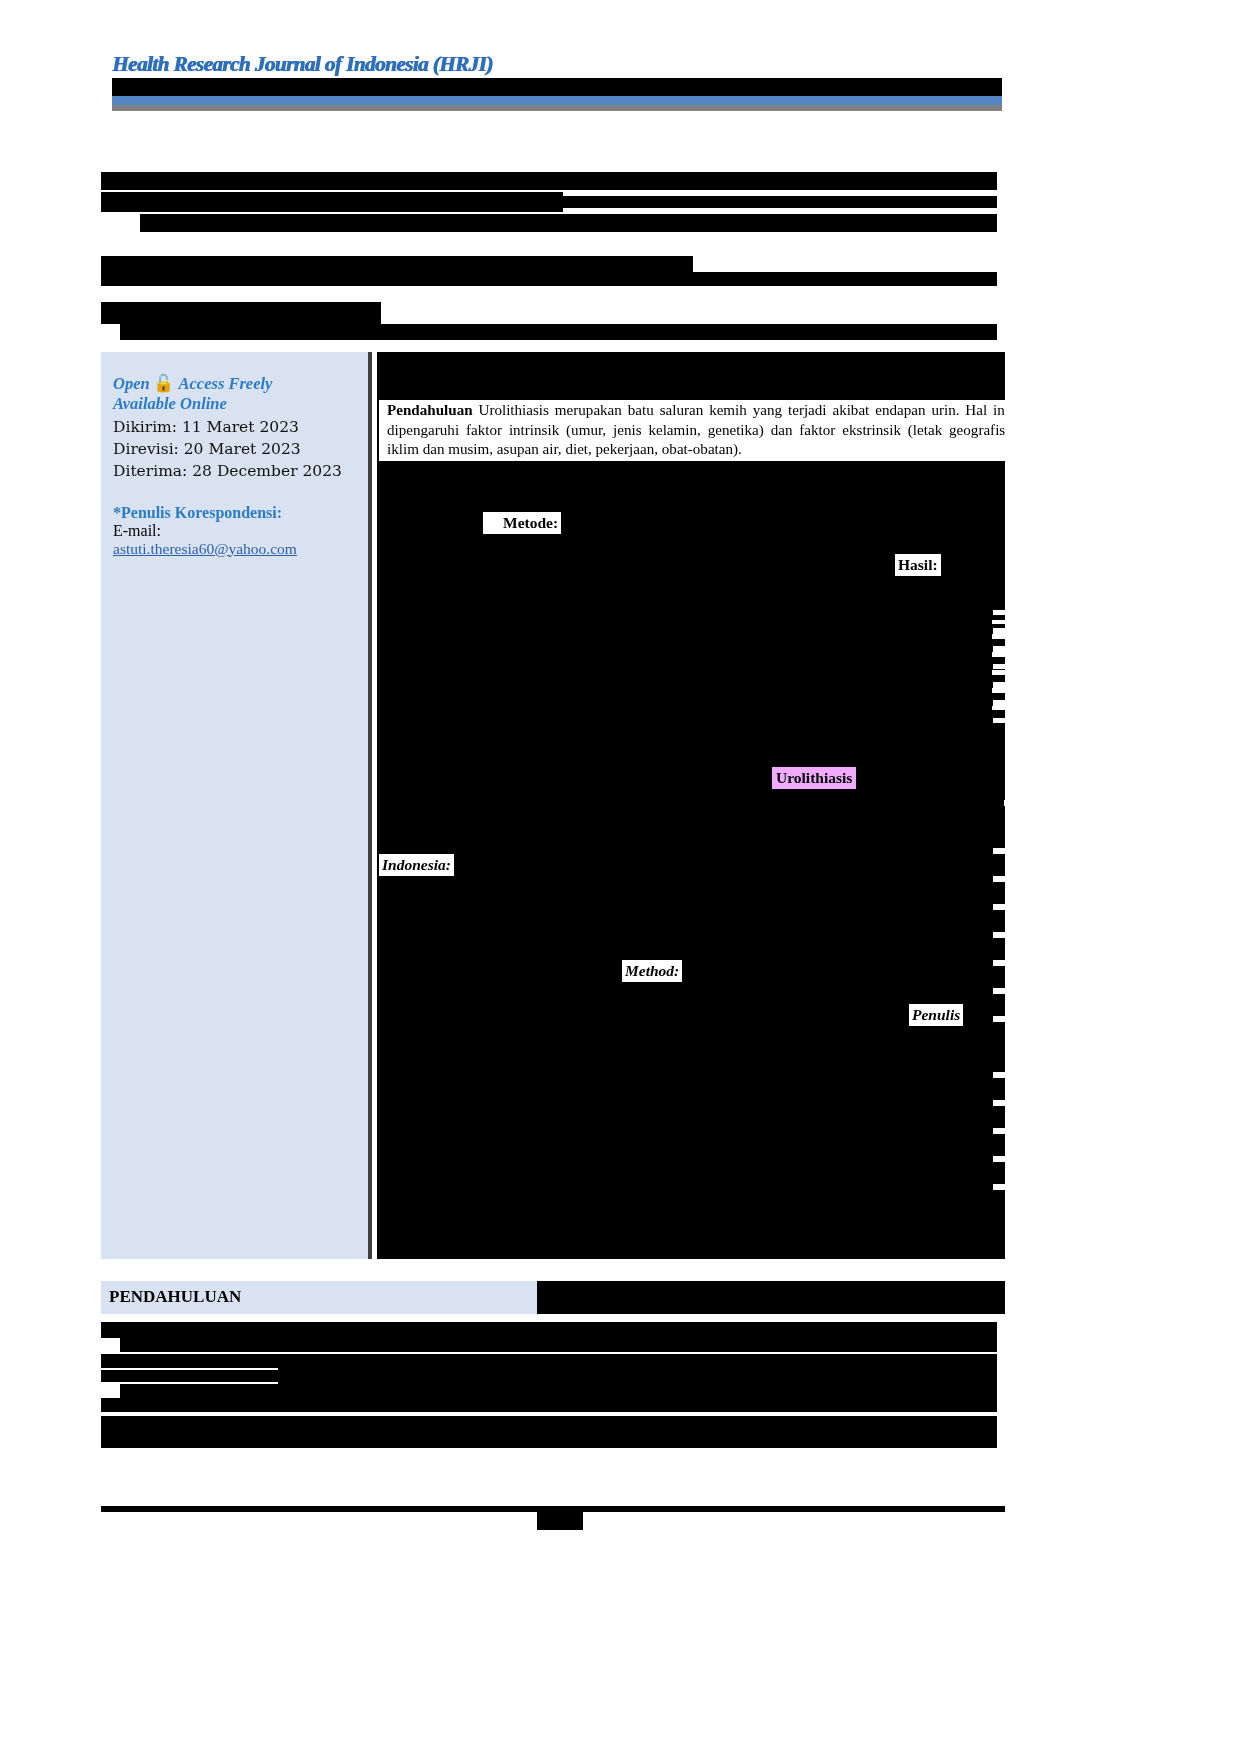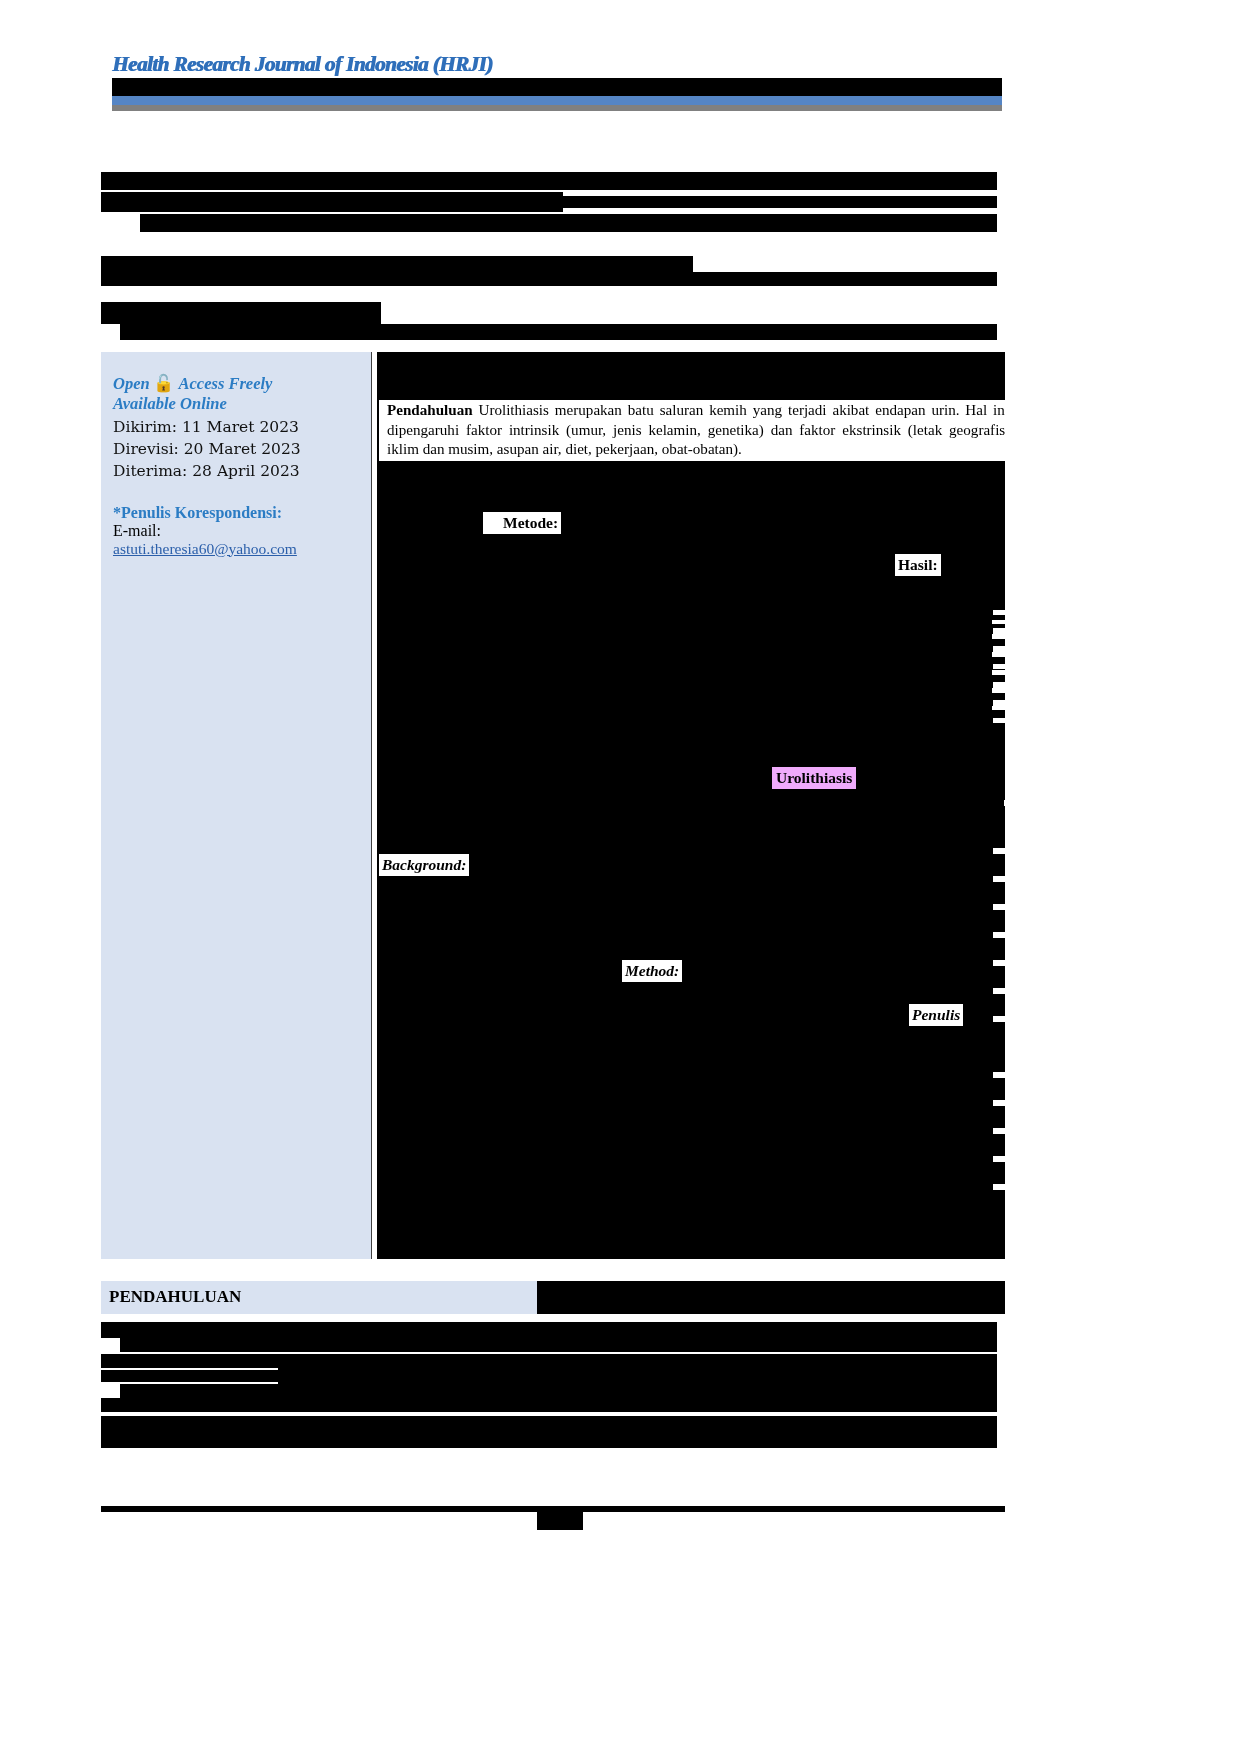--- a/index.html
+++ b/index.html
@@ -17,21 +17,21 @@
   .mast-redact-b{position:absolute;left:0;top:26px;width:890px;height:18px;background:#000;}
   .mast-redact-c{position:absolute;left:120px;top:44px;width:770px;height:10px;background:#000;}
   .mast-rule{position:absolute;left:0;top:44px;width:890px;height:9px;background:#5585c5;}
   .mast-rule2{position:absolute;left:0;top:53px;width:890px;height:6px;background:#808080;}
 
   
   .rb{position:absolute;background:#000;}
 
   
   .sidebar{position:absolute;left:101px;top:352px;width:271px;height:907px;
-    background:#d9e2f1;border-right:1px solid #404040;box-sizing:border-box;
+    background:#d9e2f1;border-right:4px solid #404040;box-sizing:border-box;
     padding:22px 14px 0 12px;}
   .sb-open{font-family:"Liberation Serif",serif;font-weight:bold;font-style:italic;
     font-size:16.5px;color:#2b7cc4;line-height:1.18;margin:0 0 2px 0;}
   .sb-open .lock{font-style:normal;color:#111;font-size:17px;}
   .sb-date{font-family:"DejaVu Serif",serif;font-size:15.5px;color:#111;line-height:1.42;}
   .sb-gap{height:18px;}
   .sb-corr{font-family:"Liberation Serif",serif;font-weight:bold;font-size:16px;
     color:#2b7cc4;margin-top:4px;}
   .sb-email-lbl{font-family:"Liberation Serif",serif;font-size:16px;color:#000000;}
   .sb-email{font-family:"Liberation Serif",serif;font-size:15.5px;color:#2b5faa;
@@ -90,40 +90,40 @@
 
   <div class="sidebar">
     <div class="sb-open">
       <span>Open</span>
       <span class="lock">🔓</span>
       <span>Access Freely</span><br>
       <span>Available Online</span>
     </div>
     <div class="sb-date">Dikirim: 11 Maret 2023</div>
     <div class="sb-date">Direvisi: 20 Maret 2023</div>
-    <div class="sb-date">Diterima: 28 April 2023</div>
+    <div class="sb-date">Diterima: 28 December 2023</div>
     <div class="sb-gap"></div>
     <div class="sb-corr">*Penulis Korespondensi:</div>
     <div class="sb-email-lbl">E-mail:</div>
     <a class="sb-email" href="#">astuti.theresia60@yahoo.com</a>
   </div>
 
   <div class="abs">
 
     <div class="abs-para">
       <b>Pendahuluan</b>
       <span>Urolithiasis merupakan batu saluran kemih yang terjadi akibat endapan urin. Hal ini dipengaruhi faktor intrinsik (umur, jenis kelamin, genetika) dan faktor ekstrinsik (letak geografis, iklim dan musim, asupan air, diet, pekerjaan, obat-obatan).</span>
     </div>
 
     <div class="lbl" style="left:106px;top:160px;padding-left:20px;">Metode:</div>
     <div class="lbl" style="left:518px;top:202px;">Hasil:</div>
 
     <div class="kw" style="left:395px;top:415px;">Urolithiasis</div>
 
-    <div class="lbl lbl-i" style="left:2px;top:502px;">Background:</div>
+    <div class="lbl lbl-i" style="left:2px;top:502px;">Indonesia:</div>
     <div class="lbl lbl-i" style="left:245px;top:608px;">Method:</div>
     <div class="lbl lbl-i" style="left:532px;top:652px;">Penulis</div>
 
     <div class="stripe" style="left:615px;top:268px;width:13px;height:4px;"></div>
     <div class="stripe" style="left:615px;top:282px;width:13px;height:5px;"></div>
     <div class="stripe" style="left:615px;top:300px;width:13px;height:5px;"></div>
     <div class="stripe" style="left:615px;top:318px;width:13px;height:5px;"></div>
     <div class="stripe" style="left:615px;top:336px;width:13px;height:5px;"></div>
     <div class="stripe" style="left:615px;top:354px;width:13px;height:4px;"></div>
 

